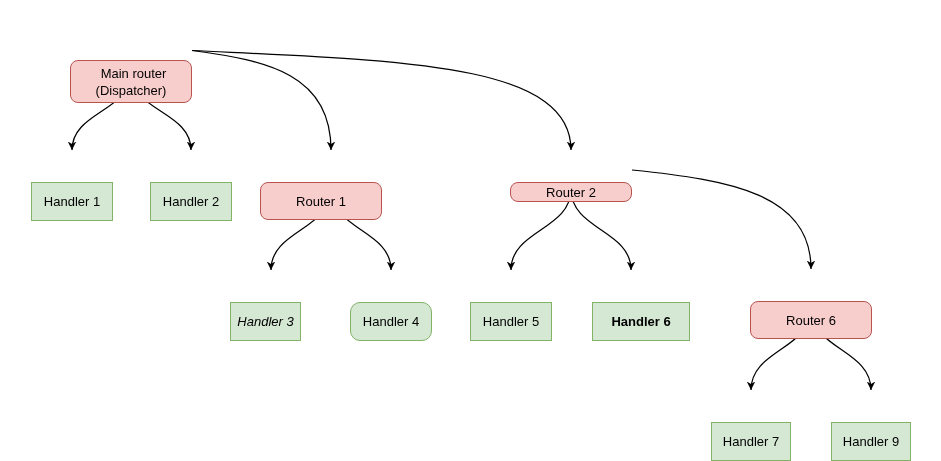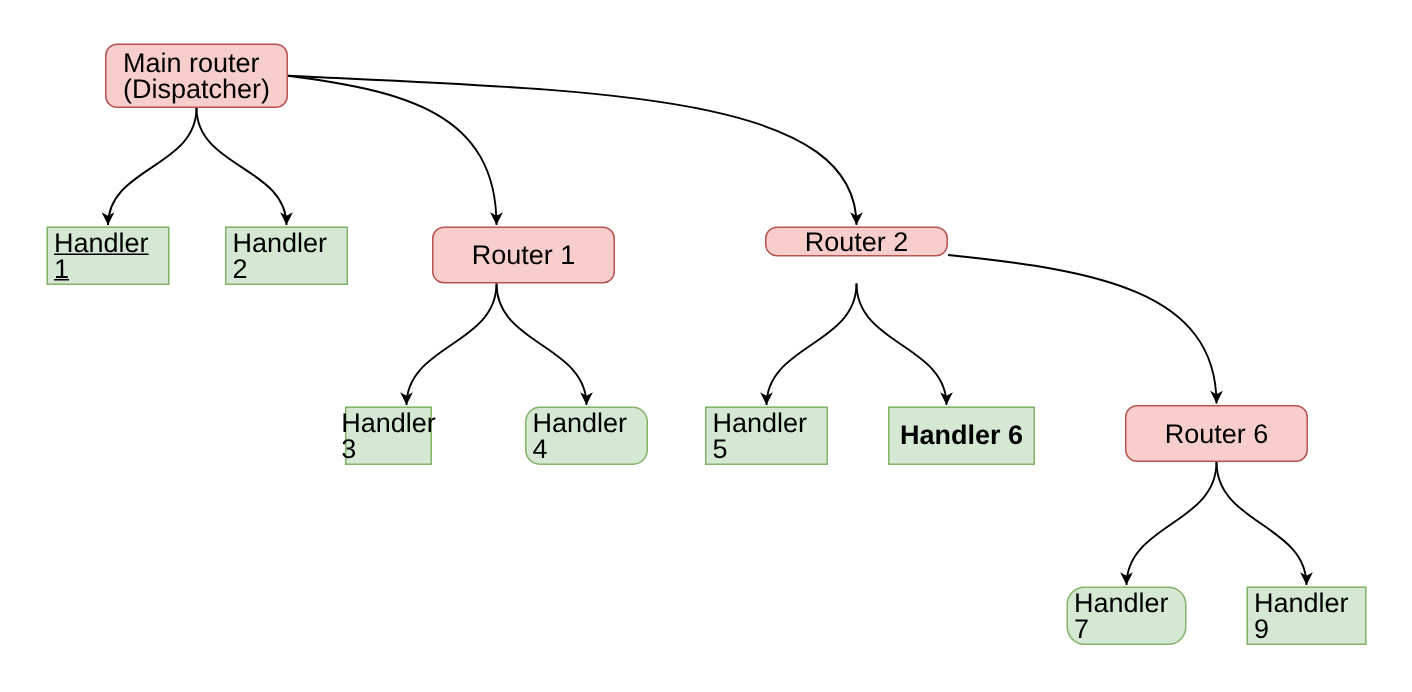--- a/index.html
+++ b/index.html
@@ -37,23 +37,24 @@
     top: 0;
     width: 941px;
     height: 461px;
   }
   .node {
     position: absolute;
     box-sizing: border-box;
     display: flex;
     align-items: center;
     justify-content: center;
-    font-size: 18px;
+    font-size: 13px;
     color: #000000;
-    text-align: left;
+    text-align: right;
+    margin-top: 31px;
   }
   .node .label {
     white-space: pre-line;
     line-height: 17px;
     padding: 0 4px;
   }
   .node.router {
     background: var(--router-fill, #f8cecc);
     border: 1px solid var(--router-border, #b85450);
     border-radius: 8px;
@@ -84,47 +85,47 @@
       <path d="M 571 189 C 571 230, 631 230, 631 270" class="edge" marker-end="url(#arrow)"></path>
       <path d="M 632 170 C 730.45 180, 811 194, 811 269" class="edge" marker-end="url(#arrow)"></path>
       <path d="M 811 308 C 811 349.5, 751 349.5, 751 390" class="edge" marker-end="url(#arrow)"></path>
       <path d="M 811 308 C 811 349.5, 871 349.5, 871 390" class="edge" marker-end="url(#arrow)"></path>
     </svg>
   <div id="node-layer">
       <div class="node router" style="left: 70px; top: 29px; width: 122px; height: 43px;">
     <span class="label">Main router
 (Dispatcher)</span>
   </div>
-      <div class="node handler" style="left: 31px; top: 151px; width: 82px; height: 39px; text-decoration: underline;">
+      <div class="node handler" style="left: 31px; top: 151px; width: 82px; height: 39px;">
     <span class="label">Handler 1</span>
   </div>
       <div class="node handler" style="left: 150px; top: 151px; width: 82px; height: 39px;">
     <span class="label">Handler 2</span>
   </div>
-      <div class="node router" style="left: 288px; top: 151px; width: 122px; height: 38px;">
+      <div class="node router" style="left: 260px; top: 151px; width: 122px; height: 38px;">
     <span class="label">Router 1</span>
   </div>
       <div class="node router" style="left: 510px; top: 151px; width: 122px; height: 20px;">
     <span class="label">Router 2</span>
   </div>
-      <div class="node handler" style="left: 230px; top: 271px; width: 58px; height: 39px;">
+      <div class="node handler" style="left: 230px; top: 271px; width: 71px; height: 39px; font-style: italic;">
     <span class="label">Handler 3</span>
   </div>
       <div class="node handler" style="left: 350px; top: 271px; width: 82px; height: 39px; border-radius: 10px;">
     <span class="label">Handler 4</span>
   </div>
       <div class="node handler" style="left: 470px; top: 271px; width: 82px; height: 39px;">
     <span class="label">Handler 5</span>
   </div>
       <div class="node handler" style="left: 592px; top: 271px; width: 98px; height: 39px; font-weight: bold;">
     <span class="label">Handler 6</span>
   </div>
       <div class="node router" style="left: 750px; top: 270px; width: 122px; height: 38px;">
     <span class="label">Router 6</span>
   </div>
-      <div class="node handler" style="left: 711px; top: 391px; width: 80px; height: 39px; border-radius: 12px;">
+      <div class="node handler" style="left: 711px; top: 391px; width: 80px; height: 39px;">
     <span class="label">Handler 7</span>
   </div>
       <div class="node handler" style="left: 831px; top: 391px; width: 80px; height: 39px;">
     <span class="label">Handler 9</span>
   </div>
     </div>
 </div>
 
 </body></html>

